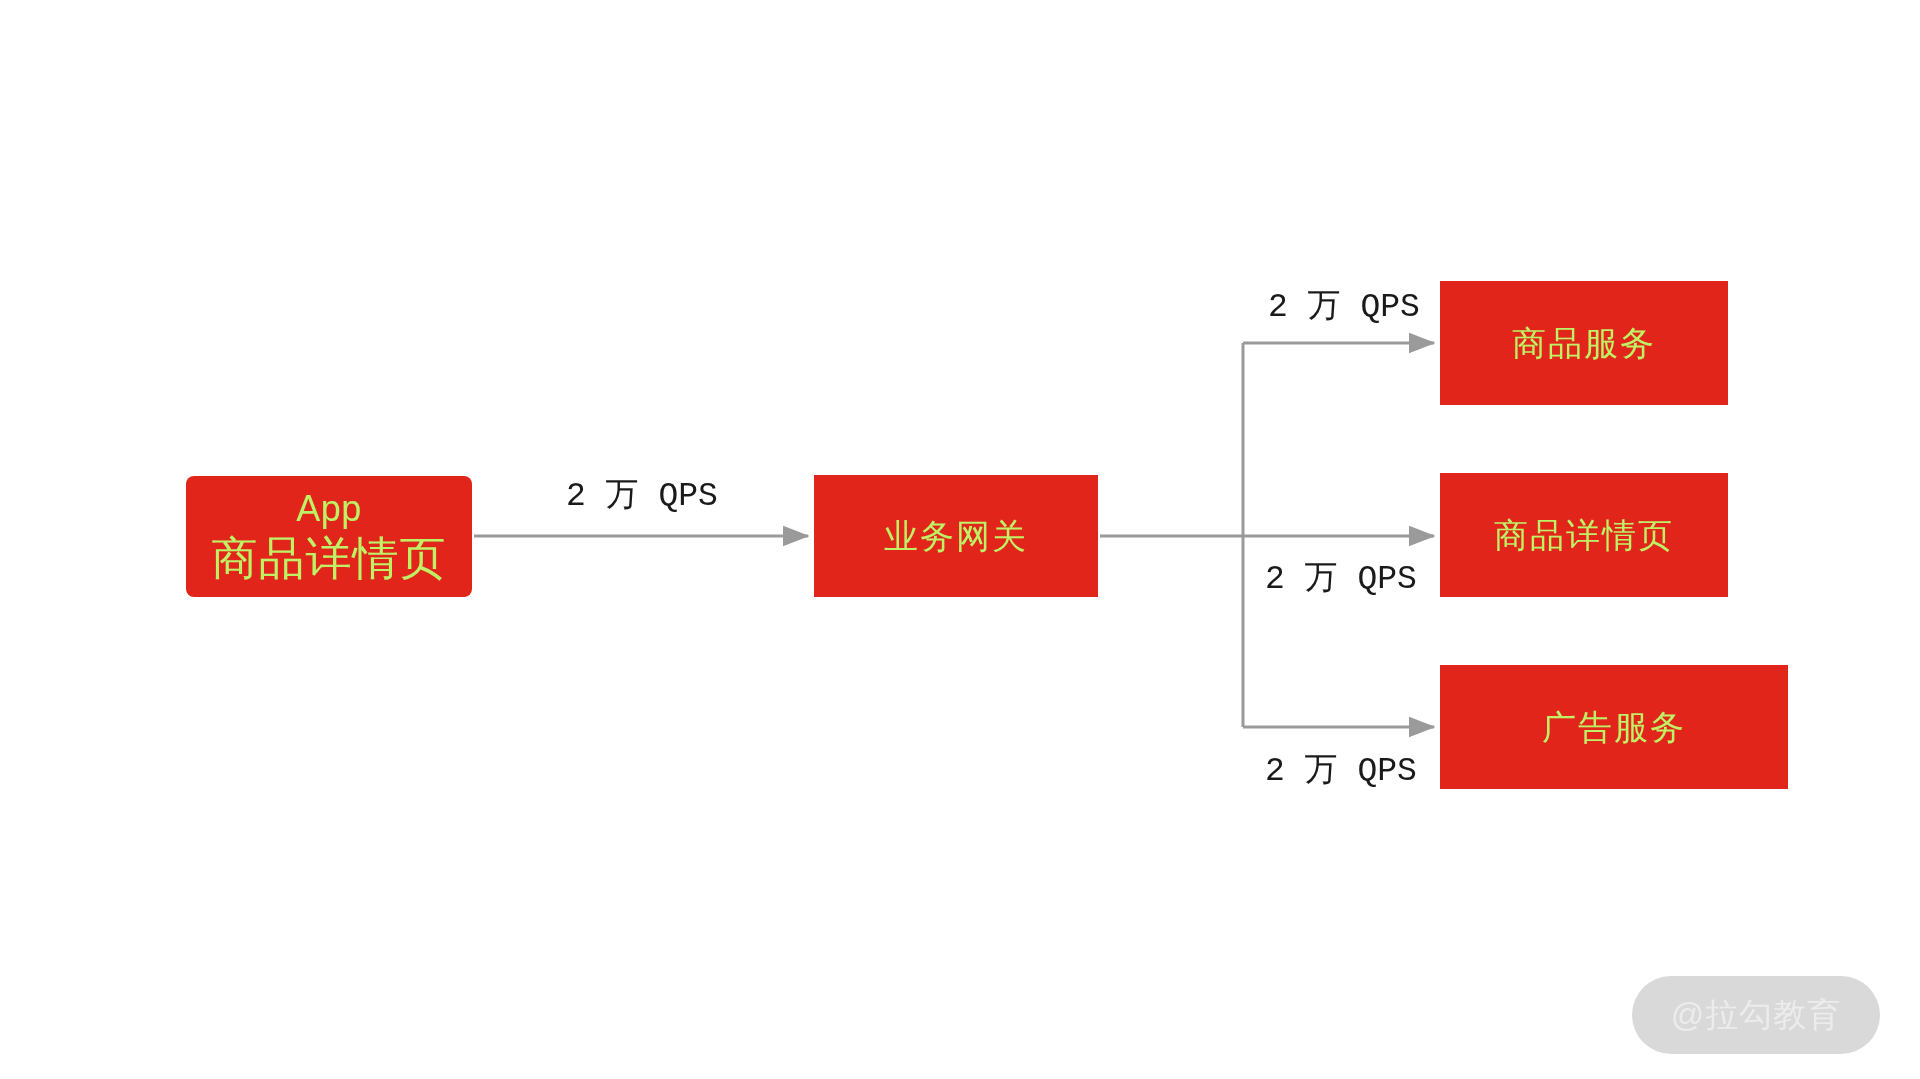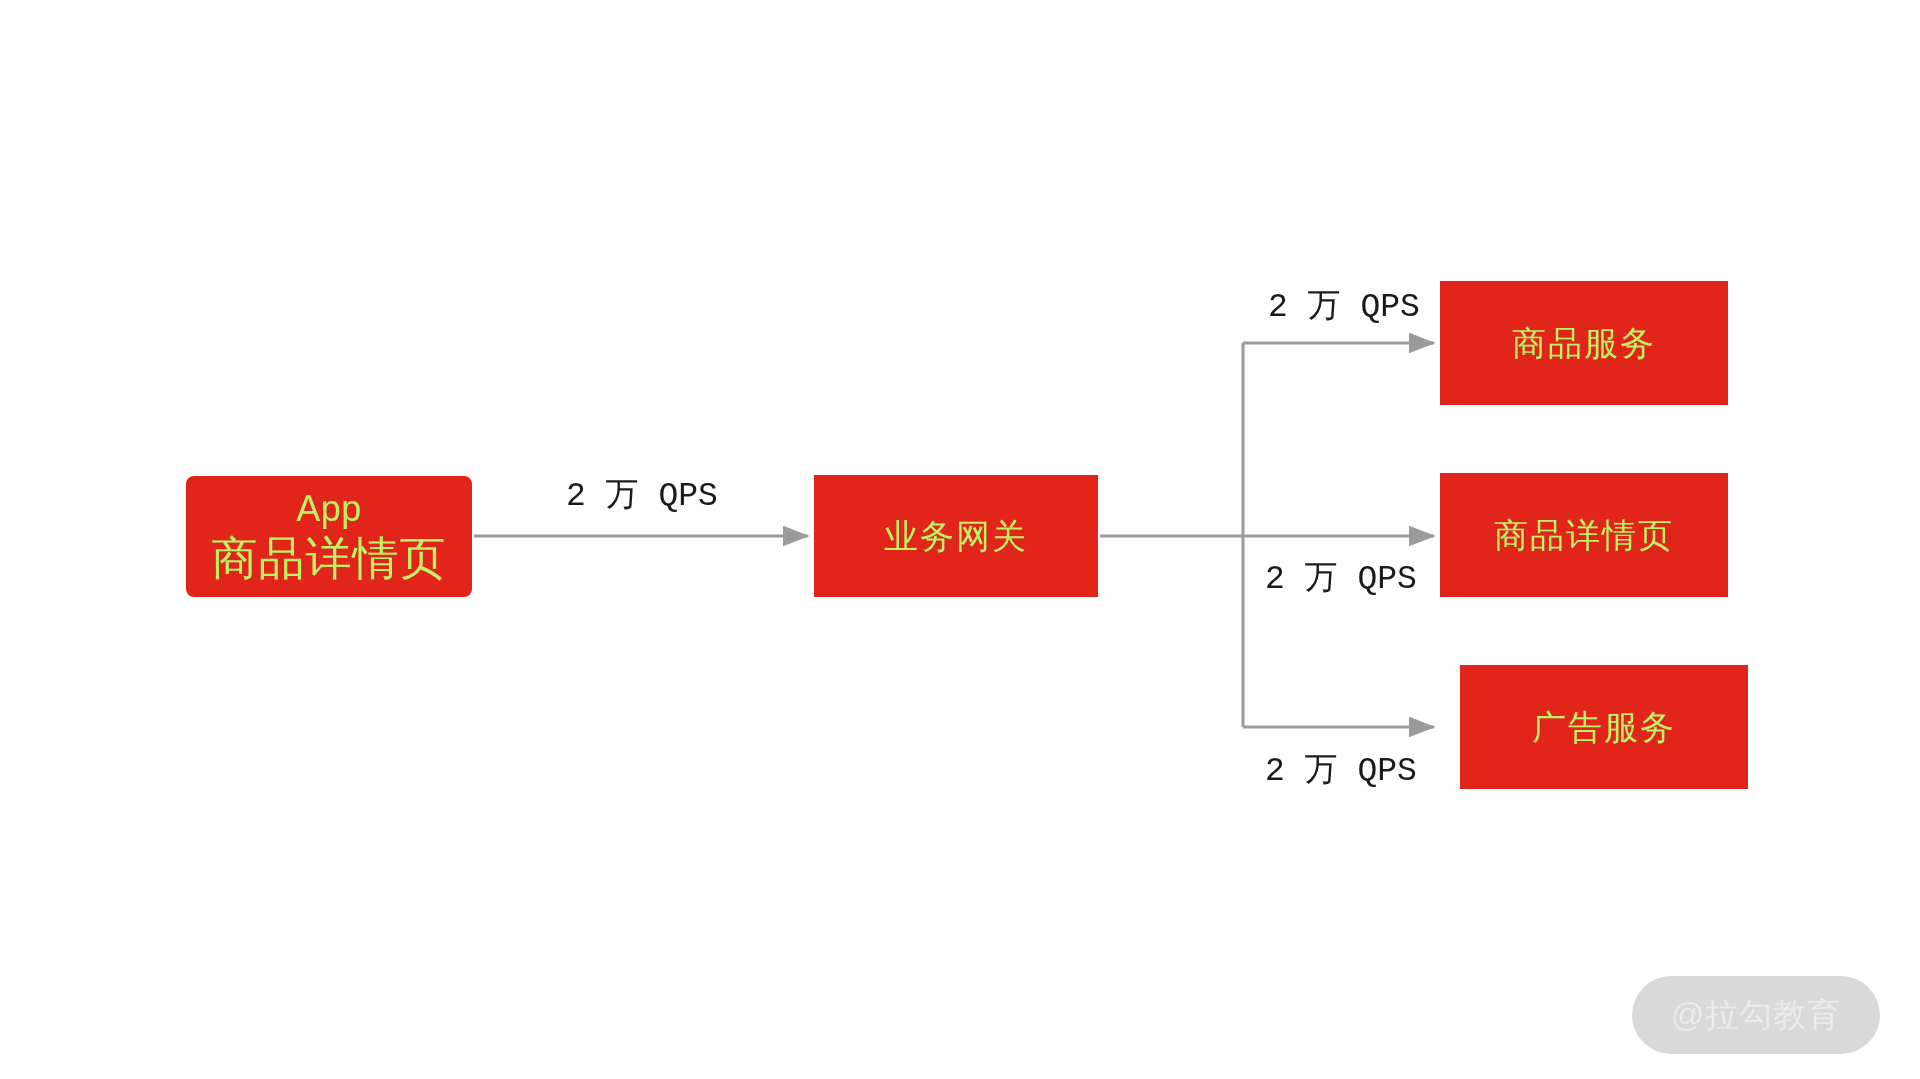--- a/index.html
+++ b/index.html
@@ -40,21 +40,21 @@
   }
   .node.single .line-1 {
     font-size: 34px;
     letter-spacing: 2px;
   }
   
   #node-app      { left: 186px; top: 476px; width: 286px; height: 121px; border-radius: 8px; }
   #node-gateway  { left: 814px; top: 475px; width: 284px; height: 122px; }
   #node-item     { left: 1440px; top: 281px; width: 288px; height: 124px; }
   #node-promo    { left: 1440px; top: 473px; width: 288px; height: 124px; }
-  #node-ad       { left: 1440px; top: 665px; width: 288px; height: 124px; margin-left: 20px; }
+  #node-ad       { left: 1440px; top: 665px; width: 348px; height: 124px; }
 
   
   .edge-label {
     position: absolute;
     color: #1a1a1a;
     font-size: 33px;
     white-space: nowrap;
     font-family: Liberation Mono, monospace;
   }
   #label-app-gw  { left: 566px; top: 472px; }

